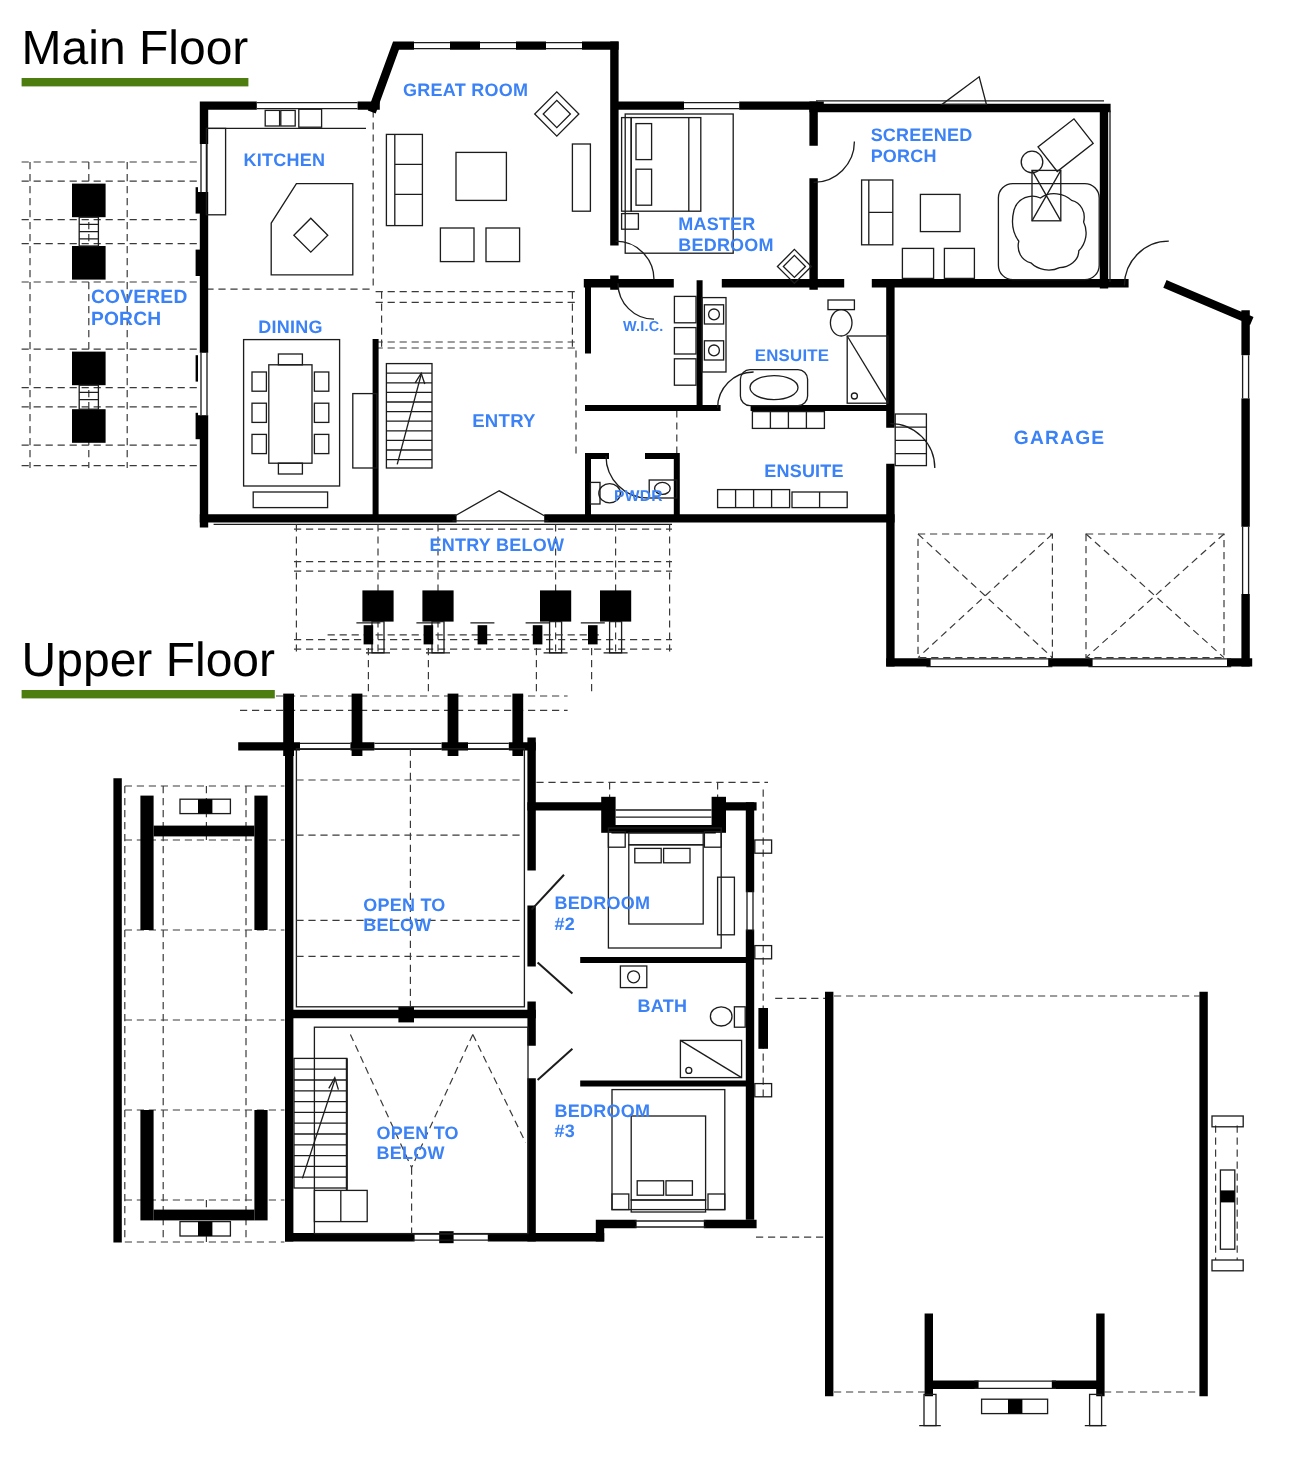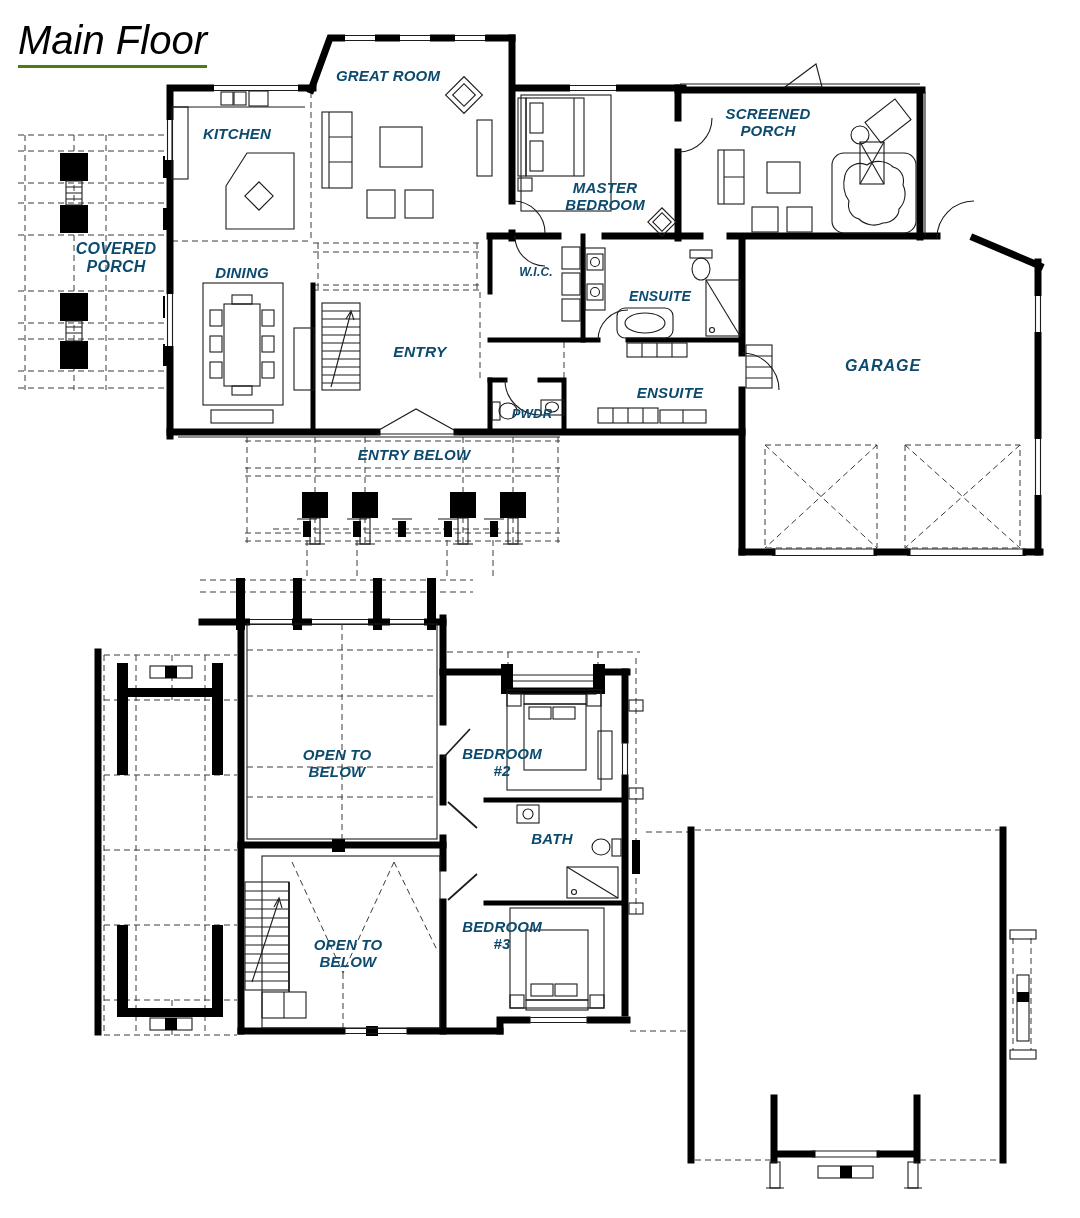--- a/index.html
+++ b/index.html
@@ -9,23 +9,23 @@
   
   .w{stroke:#000;stroke-width:7;fill:none;stroke-linecap:square;}
   .w5{stroke:#000;stroke-width:5;fill:none;stroke-linecap:square;}
   .t{stroke:#1c1c1c;stroke-width:1.1;fill:none;}
   .t2{stroke:#1c1c1c;stroke-width:1.7;fill:none;}
   .d{stroke:#3a3a3a;stroke-width:1;fill:none;stroke-dasharray:6 4;}
   .b{fill:#000;stroke:none;}
   .wh{fill:#fff;stroke:none;}
   
   .floor-title{position:absolute;font-size:40px;font-weight:400;color:#000;}
-  .floor-title .u{border-bottom:3px solid #4d7c0f;padding-bottom:3px;font-style:italic;}
+  .floor-title .u{border-bottom:7px solid #4d7c0f;padding-bottom:3px;}
   .lbl{position:absolute;transform:translate(-50%,-50%);font-weight:700;font-size:15px;
-       line-height:1.15;color:#0c4a6e;white-space:pre-line;text-align:center;letter-spacing:.2px;font-style:italic;}
+       line-height:1.15;color:#3b82f6;white-space:pre-line;text-align:left;letter-spacing:.2px;}
 </style>
 </head>
 <body>
 
 <div class="sheet">
 
 <svg width="1080" height="1218" viewBox="0 0 1080 1218">
 
   <g>
 
@@ -372,20 +372,21 @@
           <rect class="b" x="840" y="1166" width="12" height="12"></rect>
       <rect class="t" x="1010" y="930" width="26" height="9"></rect>
           <rect class="t" x="1010" y="1050" width="26" height="9"></rect>
       <rect class="t" x="1017" y="975" width="12" height="66"></rect>
           <rect class="b" x="1017" y="992" width="12" height="10"></rect>
     </g>
   </g>
 </svg>
 
 <div class="floor-title" style="left:18px;top:18px"><span class="u">Main Floor</span></div>
+<div class="floor-title" style="left:18px;top:528px"><span class="u">Upper Floor</span></div>
 
 <div class="lbl" style="left:237px;top:134px">KITCHEN</div>
 <div class="lbl" style="left:388px;top:76px">GREAT ROOM</div>
 <div class="lbl" style="left:768px;top:122px">SCREENED
 PORCH</div>
 <div class="lbl" style="left:605px;top:196px">MASTER
 BEDROOM</div>
 <div class="lbl" style="left:116px;top:258px;font-size:16px">COVERED
 PORCH</div>
 <div class="lbl" style="left:242px;top:273px">DINING</div>

